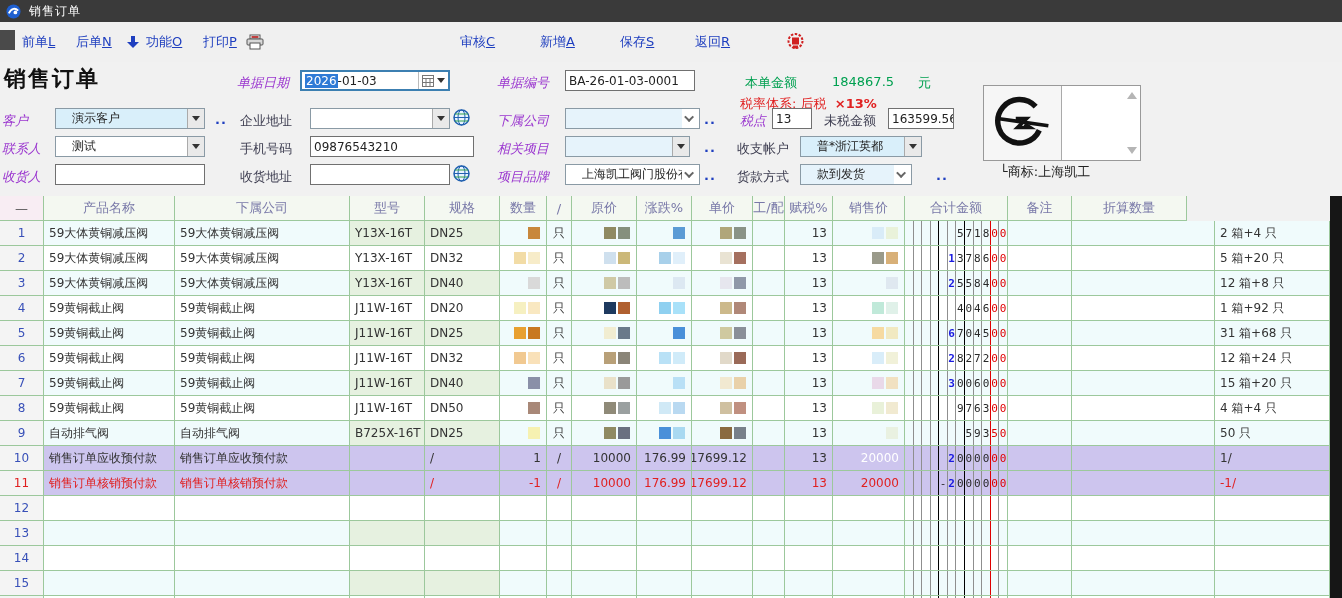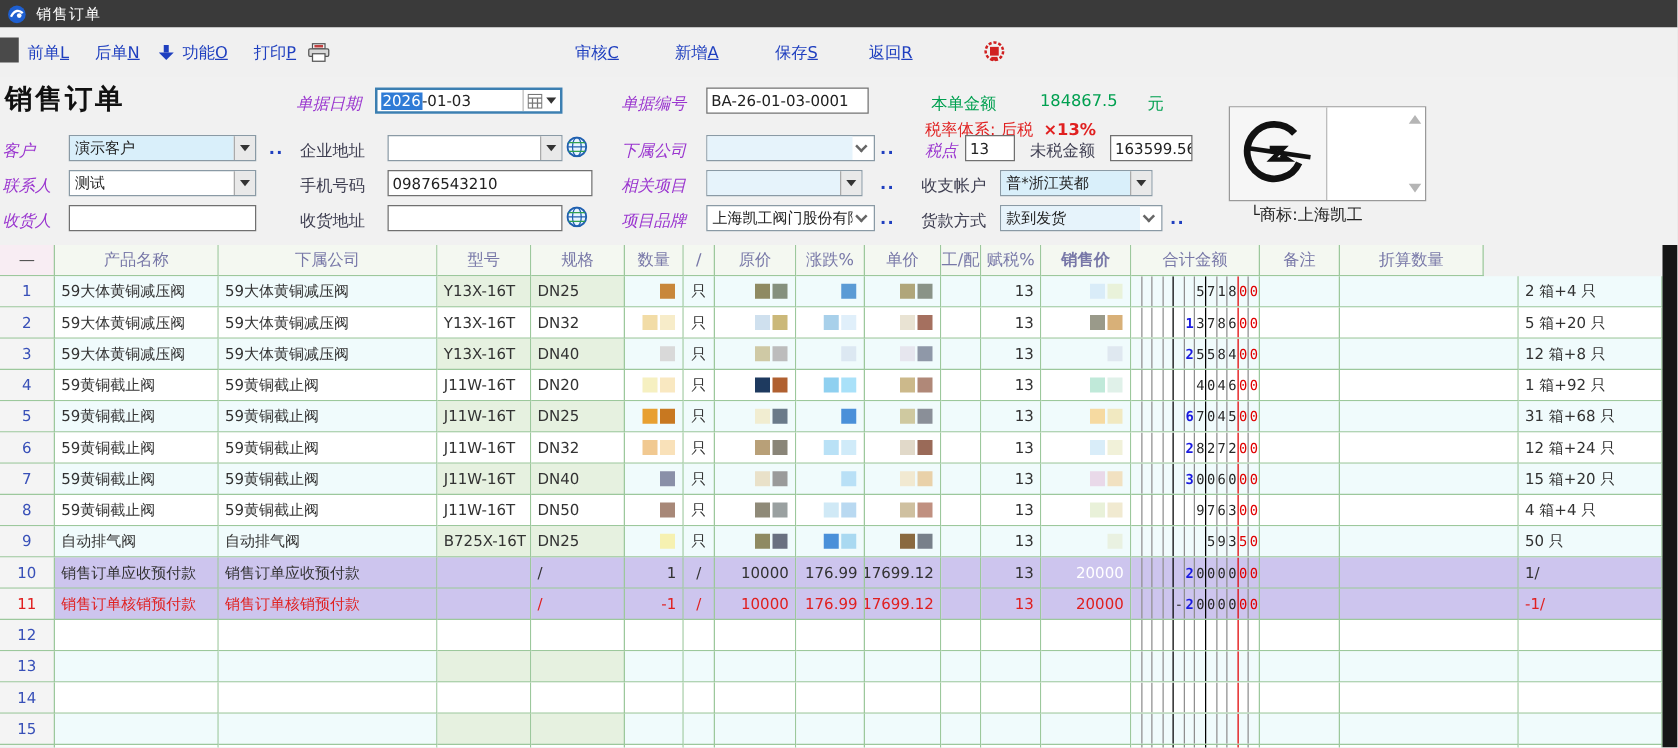--- a/index.html
+++ b/index.html
@@ -21,21 +21,21 @@
   
   .formarea { position:absolute; left:0; top:62px; width:1342px; height:134px; background:#f1f1f1; font-size:13px; }
   .page-title { position:absolute; left:4px; top:2px; font-family:"DejaVu Serif","Liberation Serif",serif; font-weight:bold; font-size:22px; color:#111; letter-spacing:2px; }
   .lbl { position:absolute; white-space:nowrap; font-size:13px; }
   .lbl.purple { color:#9a35cf;font-style:italic; }
   .lbl.dark { color:#3f3f52; }
   .lbl.green { color:#00a050; }
   .lbl.red { color:#e02020; }
   .tbox { position:absolute; height:21px; background:#fff; border:1px solid #707070; font-size:12px; color:#222; display:flex; align-items:center; padding:0 3px; white-space:nowrap; overflow:hidden; }
   .combo { position:absolute; height:21px; background:#fff; border:1px solid #8a9aa5; display:flex; align-items:stretch; font-size:12px; color:#222; }
-  .combo .combo-val { flex:1; display:flex; align-items:center; padding:0 4px; overflow:hidden; white-space:nowrap; }
+  .combo .combo-val { flex:1; display:flex; align-items:center; padding:0 16px; overflow:hidden; white-space:nowrap; }
   .combo .combo-val.blue { background:#d9effa; }
   .combo .combo-val.lblue { background:#e6f3fb; }
   .combo .combo-btn { width:17px; background:#e9e9e9; border-left:1px solid #aaa; display:flex; align-items:center; justify-content:center; }
   .combo .tri { width:0; height:0; border-left:4px solid transparent; border-right:4px solid transparent; border-top:5px solid #333; }
   .combo.flat .combo-btn { background:transparent; border-left:none; }
   .combo.flat .chev { width:7px; height:7px; border-left:2px solid #666; border-bottom:2px solid #666; transform:rotate(-45deg) translateY(-2px); }
   .datebox { border:2px solid #3c7fb1; }
   .sel-text { background:#2f7bd6; color:#fff; padding:0 1px; }
   .cal-btn { margin-left:auto; display:flex; align-items:center; gap:3px; padding-left:3px; border-left:1px solid #bbb; height:100%; }
   .more-link { position:absolute; color:#1f3fbf; font-weight:bold; font-size:13px; letter-spacing:1px; cursor:pointer; }
@@ -225,21 +225,21 @@
     </svg>
     <span class="lbl purple" style="left:497px;top:106px">项目品牌</span>
     <div class="combo flat" style="left:565px;top:102px;width:135px">
       <span class="combo-val">上海凯工阀门股份有限</span>
       <span class="combo-btn">
           <span class="chev"></span>
         </span>
     </div>
     <span class="more-link" style="left:704px;top:106px">..</span>
     <span class="lbl dark" style="left:737px;top:106px">货款方式</span>
-    <div class="combo flat" style="left:800px;top:102px;width:130px">
+    <div class="combo flat" style="left:800px;top:102px;width:112px">
       <span class="combo-val lblue">款到发货</span>
       <span class="combo-btn">
           <span class="chev"></span>
         </span>
     </div>
     <span class="more-link" style="left:936px;top:106px">..</span>
 
     <div class="logo-wrap">
       <div class="logo-img">
         <svg width="58" height="58" viewBox="0 0 64 64">
@@ -263,21 +263,21 @@
         <div class="cell" style="width: 175px;">下属公司</div>
         <div class="cell" style="width: 75px;">型号</div>
         <div class="cell" style="width: 75px;">规格</div>
         <div class="cell" style="width: 47px;">数量</div>
         <div class="cell" style="width: 25px;">/</div>
         <div class="cell" style="width: 65px;">原价</div>
         <div class="cell" style="width: 55px;">涨跌%</div>
         <div class="cell" style="width: 61px;">单价</div>
         <div class="cell" style="width: 32px;">工/配</div>
         <div class="cell" style="width: 48px;">赋税%</div>
-        <div class="cell" style="width: 72px; font-weight: bold;">销售价</div>
+        <div class="cell" style="width: 72px;">销售价</div>
         <div class="cell" style="width: 103px;">合计金额</div>
         <div class="cell" style="width: 64px;">备注</div>
         <div class="cell" style="width: 115px;">折算数量</div>
       </div>
       <div class="trow odd">
         <div class="cell c-no" style="width: 44px;">1</div>
         <div class="cell c-left" style="width: 131px;">59大体黄铜减压阀</div>
         <div class="cell c-left" style="width: 175px;">59大体黄铜减压阀</div>
         <div class="cell c-left c-green" style="width: 75px;">Y13X-16T</div>
         <div class="cell c-left c-green" style="width: 75px;">DN25</div>

